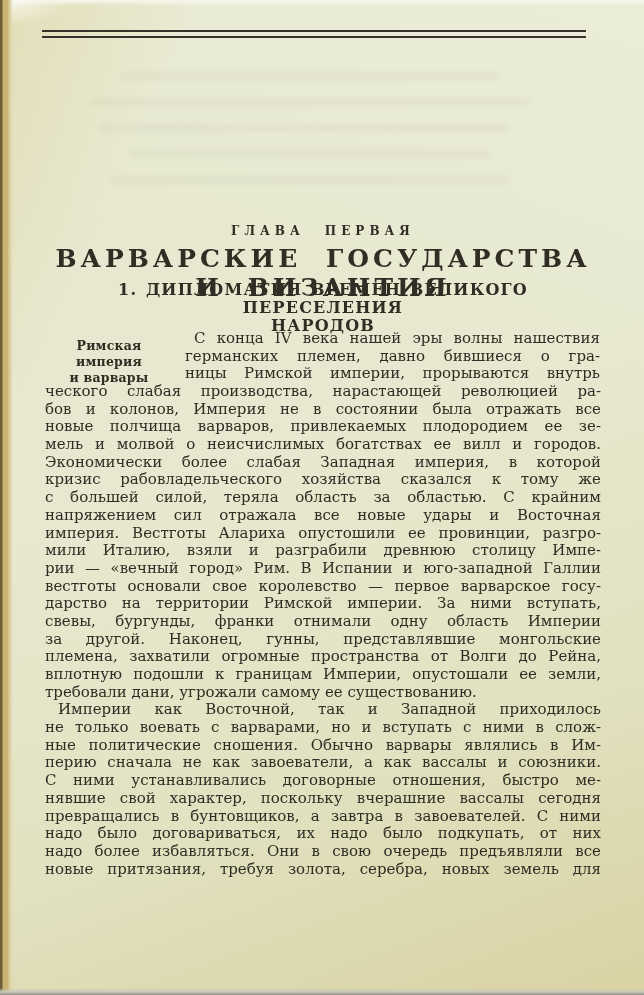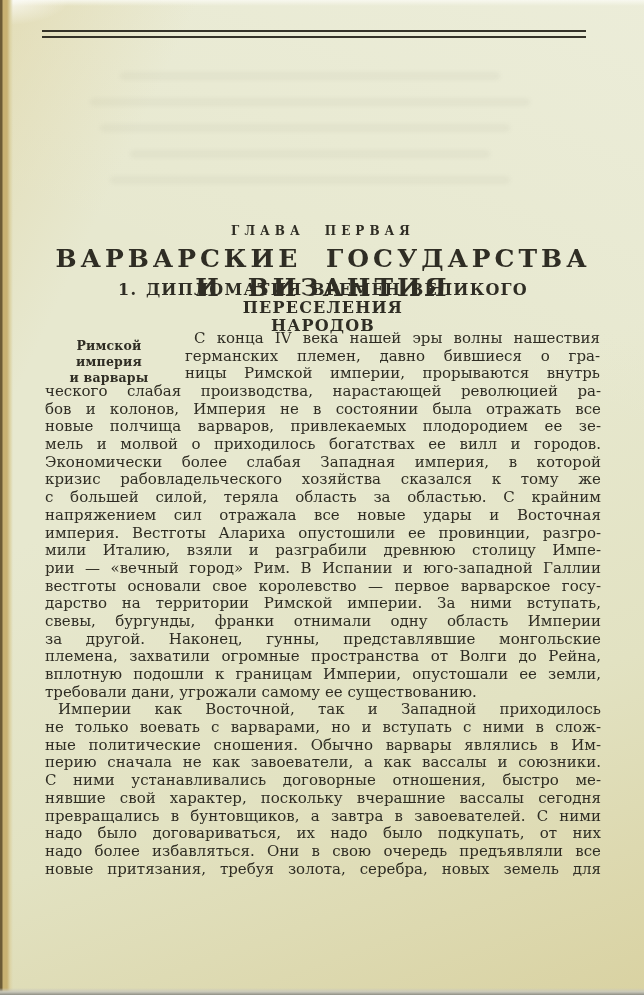--- a/index.html
+++ b/index.html
@@ -101,36 +101,36 @@
   <div class="col chapter-label">ГЛАВА ПЕРВАЯ</div>
 
   <div class="col chapter-title">ВАРВАРСКИЕ ГОСУДАРСТВА И ВИЗАНТИЯ</div>
 
   <div class="col section-heading">
     <div>1. ДИПЛОМАТИЯ ВРЕМЕН ВЕЛИКОГО ПЕРЕСЕЛЕНИЯ</div>
     <div>НАРОДОВ</div>
   </div>
 
   <div class="margin-note">
-    <div>Римской империя</div>
+    <div>Римская империя</div>
     <div>и варвары</div>
   </div>
 
   <div class="p1-beside body-text">
     <div class="bline jline indent1">С конца IV века нашей эры волны нашествия</div>
     <div class="bline jline">германских племен, давно бившиеся о гра-</div>
     <div class="bline jline">ницы Римской империи, прорываются внутрь</div>
   </div>
 
   <div class="body-main body-text">
     <div>
         <div class="bline jline">ческого слабая производства, нарастающей революцией ра-</div>
         <div class="bline jline">бов и колонов, Империя не в состоянии была отражать все</div>
         <div class="bline jline">новые полчища варваров, привлекаемых плодородием ее зе-</div>
-        <div class="bline jline">мель и молвой о приходилось богатствах ее вилл и городов.</div>
+        <div class="bline jline">мель и молвой о неисчислимых богатствах ее вилл и городов.</div>
         <div class="bline jline">Экономически более слабая Западная империя, в которой</div>
         <div class="bline jline">кризис рабовладельческого хозяйства сказался к тому же</div>
         <div class="bline jline">с большей силой, теряла область за областью. С крайним</div>
         <div class="bline jline">напряжением сил отражала все новые удары и Восточная</div>
         <div class="bline jline">империя. Вестготы Алариха опустошили ее провинции, разгро-</div>
         <div class="bline jline">мили Италию, взяли и разграбили древнюю столицу Импе-</div>
         <div class="bline jline">рии — «вечный город» Рим. В Испании и юго-западной Галлии</div>
         <div class="bline jline">вестготы основали свое королевство — первое варварское госу-</div>
         <div class="bline jline">дарство на территории Римской империи. За ними вступать,</div>
         <div class="bline jline">свевы, бургунды, франки отнимали одну область Империи</div>

